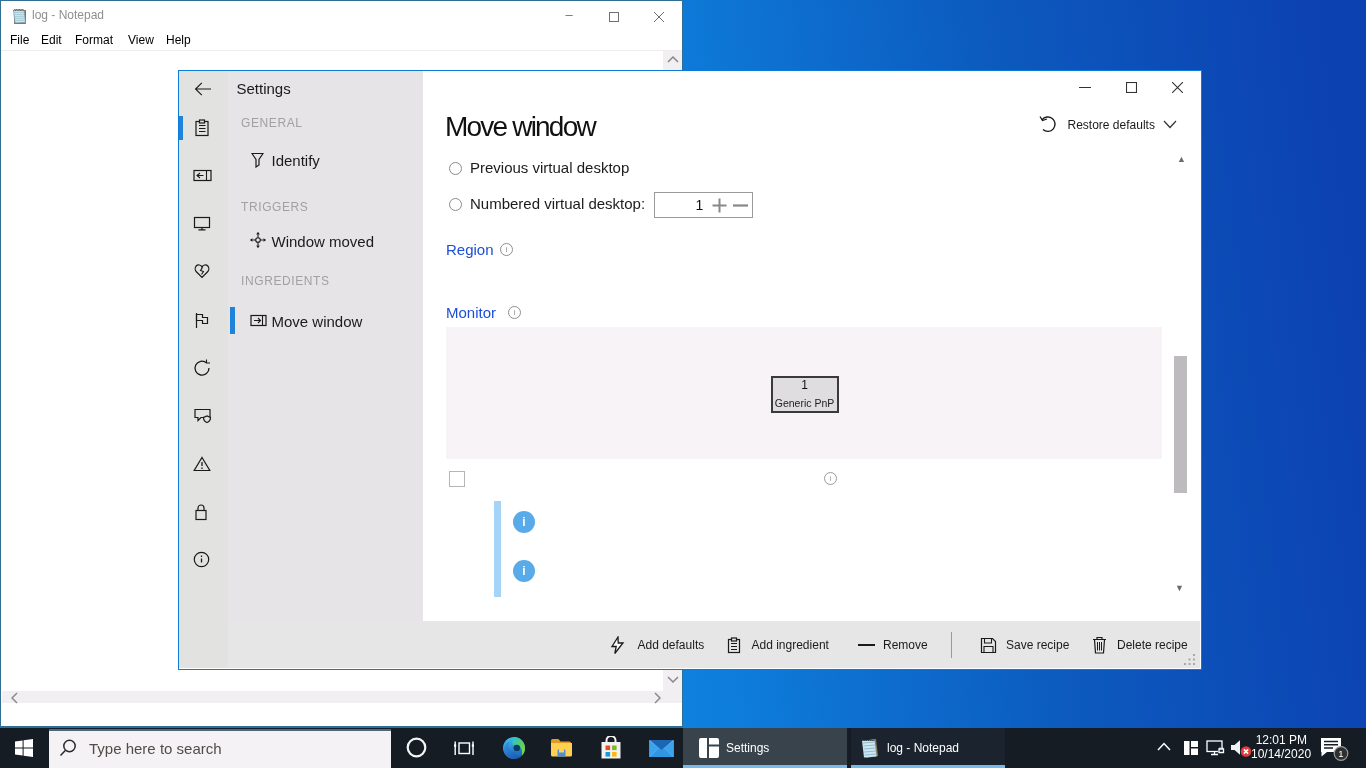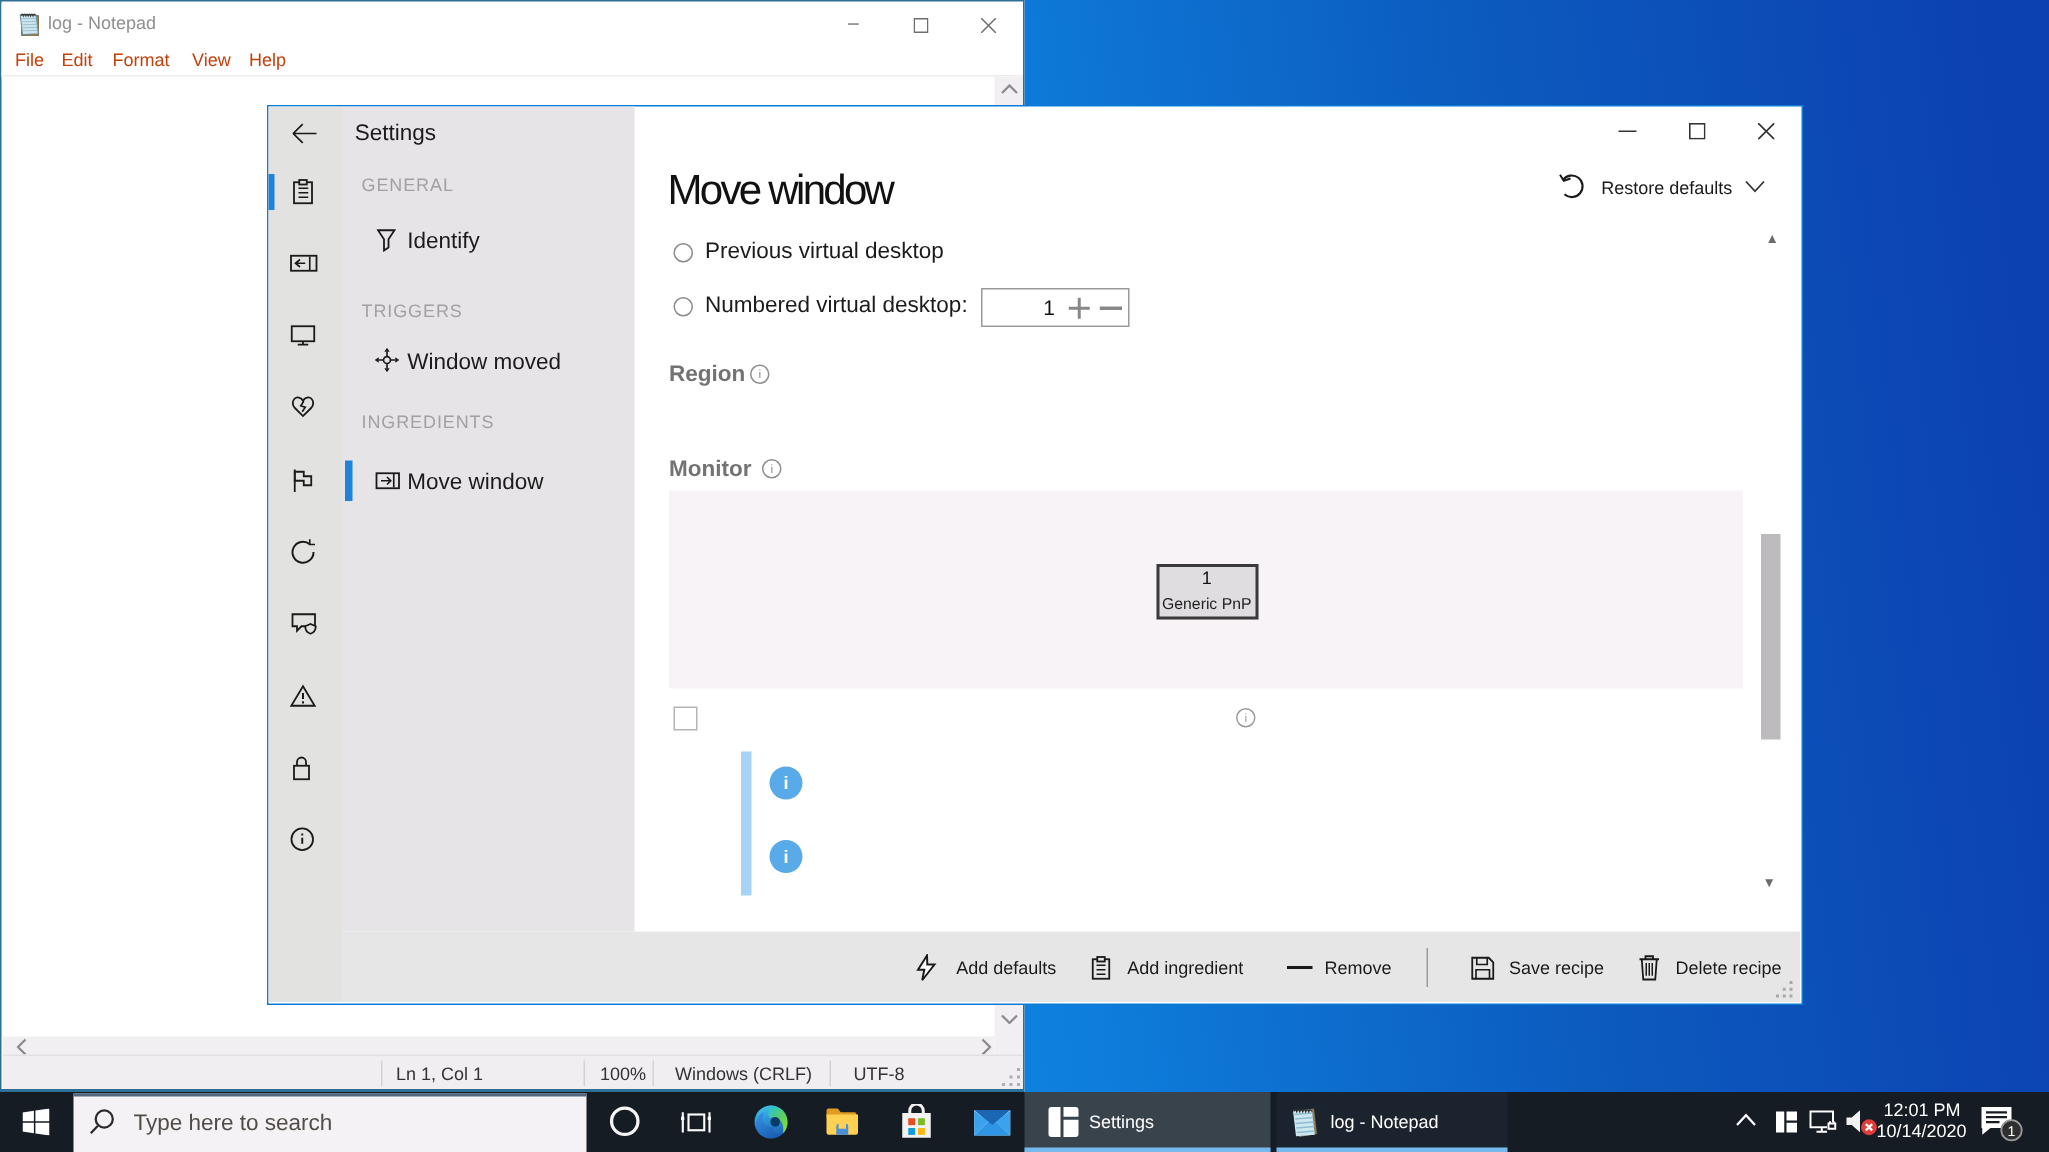--- a/index.html
+++ b/index.html
@@ -7,40 +7,40 @@
        font-family:"Liberation Sans",sans-serif;
        background:linear-gradient(83deg,#14a6f5 0%,#0e7edc 50%,#0c5abe 74%,#0c41b2 97%);}
   .abs{position:absolute;}
   
   #notepad{left:0;top:0;width:683px;height:728px;background:#fff;
            border:1px solid #2e7095;border-bottom-width:2.5px;box-sizing:border-box;}
   #np-title{left:0;top:1px;width:681px;height:29px;background:#fff;}
   .np-ttxt{color:#8f8f8f;font-size:12px;line-height:27px;}
   .npbtn{color:#6e6e6e;font-size:13px;}
   #np-menu{left:0;top:30px;width:681px;height:19px;background:#fff;border-bottom:1px solid #efeced;}
-  .mitem{position:absolute;top:0;font-size:12px;color:#c2410c;line-height:18px;}
+  .mitem{position:absolute;top:0;font-size:12px;color:#000000;line-height:18px;}
   #np-vsb{left:662px;top:50px;width:19px;height:652px;background:#f1eff1;}
   #np-hsb{left:1px;top:690px;width:661px;height:12px;background:#f1eff1;}
   #np-status{left:1px;top:702px;width:680px;height:23px;background:#f1eef1;border-top:1px solid #e2dfe2;box-sizing:border-box;}
   .st-txt{position:absolute;top:5px;font-size:12px;color:#333;}
   .st-div{position:absolute;top:3px;width:1px;height:17px;background:#d4d1d4;}
   
   #settings{left:178px;top:70px;width:1024px;height:600px;box-sizing:border-box;
             border:1.5px solid #0b7bd7;background:#fff;}
   #rail{left:0;top:0;width:49px;height:597px;background:#e2e2e0;}
   #nav{left:49px;top:0;width:194.5px;height:550px;background:#e7e4e7;}
   #sbottom{left:49px;top:550px;width:972px;height:47px;background:#e7e6e6;}
   #scontent{left:0;top:0;width:1021px;height:550px;}
   .railicon{position:absolute;left:14px;}
   .navhead{position:absolute;left:13px;font-size:12px;color:#a2a0a2;letter-spacing:0.6px;}
   .navitem{position:absolute;left:43.5px;font-size:15px;color:#1b1b1b;}
   .navico{position:absolute;left:23px;}
   .h1{font-size:28px;font-weight:300;color:#111;letter-spacing:-1.8px;}
   .lbl15{font-size:15px;color:#1b1b1b;text-align:center;}
-  .bold15{font-size:15px;font-weight:bold;color:#737373;}
+  .bold15{font-size:15px;font-weight:normal;color:#1d4ed8;}
   .radio{position:absolute;width:11px;height:11px;border:1.2px solid #8b8b8b;border-radius:50%;background:#fff;box-sizing:content-box;}
   .infoi{position:absolute;width:11px;height:11px;border:1px solid #8f8f8f;border-radius:50%;color:#8f8f8f;
          font-size:8px;text-align:center;line-height:11px;}
   .cmdtxt{position:absolute;font-size:12px;color:#1b1b1b;top:17px;}
   
   #taskbar{left:0;top:728px;width:1366px;height:40px;background:#151c24;}
   .tb-txt{position:absolute;color:#fff;font-size:12px;}
 </style>
 </head>
 <body>
@@ -77,40 +77,20 @@
         <path d="M1 1 L6 6 L11 1"></path>
       </svg>
   </div>
   <div class="abs" id="np-hsb">
     <svg class="abs" style="left:9px;top:0.5px" width="7" height="12" viewBox="0 0 7 12" fill="none" stroke="#8a8a8a" stroke-width="1.5">
         <path d="M6 1 L1 6 L6 11"></path>
       </svg>
     <svg class="abs" style="left:652px;top:0.5px" width="7" height="12" viewBox="0 0 7 12" fill="none" stroke="#8a8a8a" stroke-width="1.5">
         <path d="M1 1 L6 6 L1 11"></path>
       </svg>
-  </div>
-  <div class="abs" id="np-status">
-    <div class="st-div" style="left:252px"></div>
-    <div class="st-txt" style="left:262px">Ln 1, Col 1</div>
-    <div class="st-div" style="left:387px"></div>
-    <div class="st-txt" style="left:398px">100%</div>
-    <div class="st-div" style="left:433px"></div>
-    <div class="st-txt" style="left:448px">Windows (CRLF)</div>
-    <div class="st-div" style="left:551px"></div>
-    <div class="st-txt" style="left:567px">UTF-8</div>
-    <svg class="abs" style="left:666px;top:8px" width="13" height="13">
-      <g fill="#b0adb0">
-          <rect x="10" y="0" width="2" height="2"></rect>
-          <rect x="10" y="5" width="2" height="2"></rect>
-          <rect x="10" y="10" width="2" height="2"></rect>
-          <rect x="5" y="5" width="2" height="2"></rect>
-          <rect x="5" y="10" width="2" height="2"></rect>
-          <rect x="0" y="10" width="2" height="2"></rect>
-        </g>
-    </svg>
   </div>
 </div>
 
 <div class="abs" id="settings">
   <div class="abs" id="rail">
     <div class="abs" style="left:0;top:44.5px;width:4px;height:24px;background:#1f83da;"></div>
     <svg class="abs" style="left:16px;top:10.5px" width="17" height="14" viewBox="0 0 17 14" fill="none" stroke="#1a1a1a" stroke-width="1.15">
       <path d="M0.5 7 h15.5 M6.8 0.8 l-6.3 6.2 6.3 6.2"></path>
     </svg>
     <svg class="railicon" style="top:48px" width="18" height="18" viewBox="0 0 18 18" fill="none" stroke="#1a1a1a" stroke-width="1.2">

